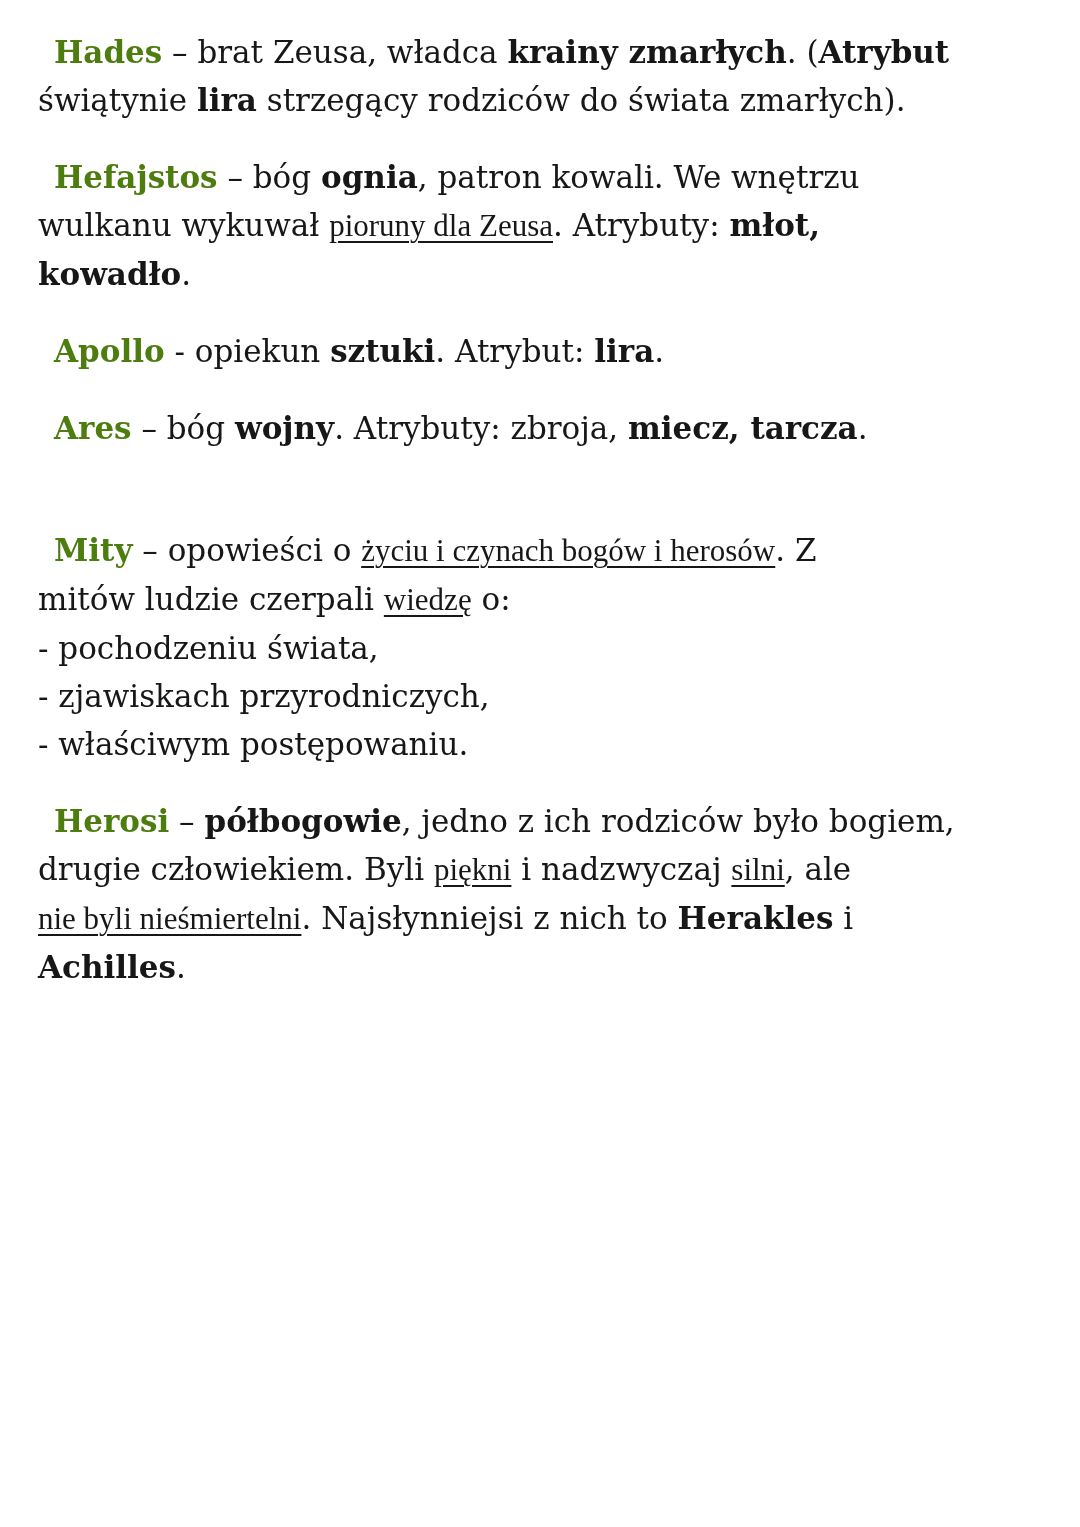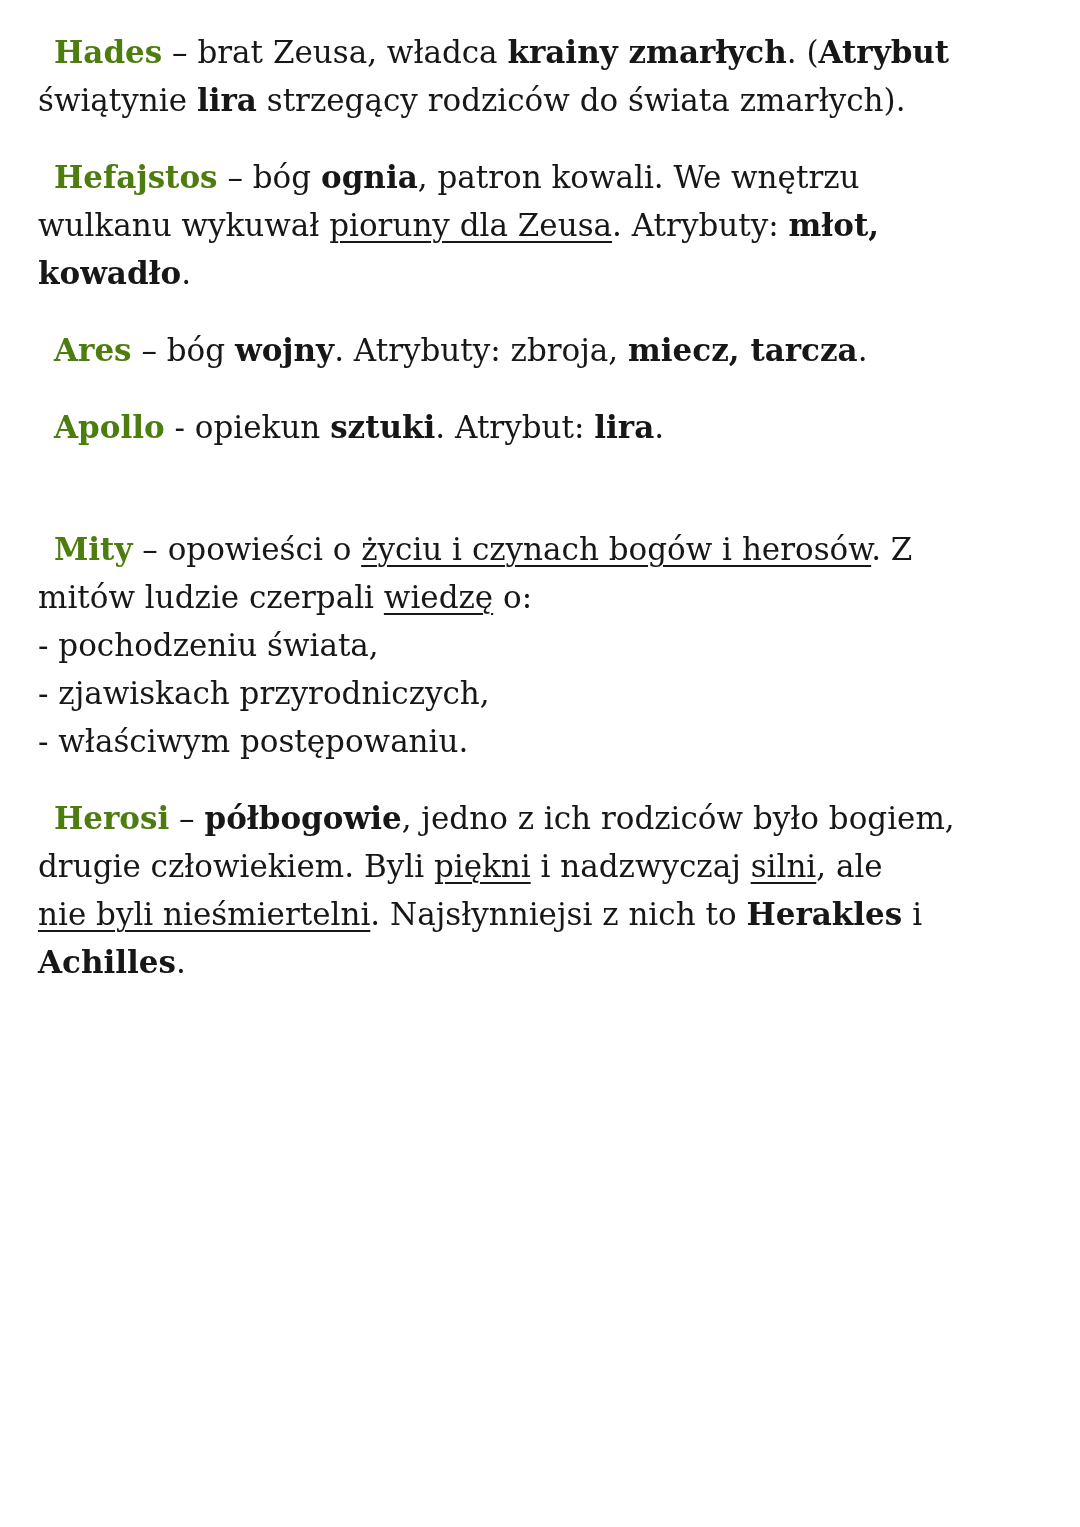--- a/index.html
+++ b/index.html
@@ -33,28 +33,29 @@
     color: #4d7c0f;
     margin-left: 16px;
   }
   .run-bold {
     font-weight: bold;
   }
   .run-underline {
     text-decoration: underline;
     text-decoration-thickness: 2px;
     text-underline-offset: 5px;
+    font-family: Liberation Serif, serif;
   }
 </style>
 </head>
 <body>
 
 <div class="page">
   <div>
       <p class="para"><span class="run-title">Hades</span><span class="run"> – brat Zeusa, władca </span><span class="run-bold">krainy zmarłych</span><span class="run">. (</span><span class="run-bold">Atrybut</span><br><span class="run">świątynie </span><span class="run-bold">lira</span><span class="run"> strzegący rodziców do świata zmarłych).</span></p>
       <p class="para"><span class="run-title">Hefajstos</span><span class="run"> – bóg </span><span class="run-bold">ognia</span><span class="run">, patron kowali. We wnętrzu</span><br><span class="run">wulkanu wykuwał </span><span class="run-underline">pioruny dla Zeusa</span><span class="run">. Atrybuty: </span><span class="run-bold">młot,</span><br><span class="run-bold">kowadło</span><span class="run">.</span></p>
+      <p class="para"><span class="run-title">Apollo</span><span class="run"> - opiekun </span><span class="run-bold">sztuki</span><span class="run">. Atrybut: </span><span class="run-bold">lira</span><span class="run">.</span></p>
       <p class="para"><span class="run-title">Ares</span><span class="run"> – bóg </span><span class="run-bold">wojny</span><span class="run">. Atrybuty: zbroja, </span><span class="run-bold">miecz, tarcza</span><span class="run">.</span></p>
-      <p class="para"><span class="run-title">Apollo</span><span class="run"> - opiekun </span><span class="run-bold">sztuki</span><span class="run">. Atrybut: </span><span class="run-bold">lira</span><span class="run">.</span></p>
       <p class="para spacer"></p>
       <p class="para"><span class="run-title">Mity</span><span class="run"> – opowieści o </span><span class="run-underline">życiu i czynach bogów i herosów</span><span class="run">. Z</span><br><span class="run">mitów ludzie czerpali </span><span class="run-underline">wiedzę</span><span class="run"> o:</span><br><span class="run">- pochodzeniu świata,</span><br><span class="run">- zjawiskach przyrodniczych,</span><br><span class="run">- właściwym postępowaniu.</span></p>
       <p class="para"><span class="run-title">Herosi</span><span class="run"> – </span><span class="run-bold">półbogowie</span><span class="run">, jedno z ich rodziców było bogiem,</span><br><span class="run">drugie człowiekiem. Byli </span><span class="run-underline">piękni</span><span class="run"> i nadzwyczaj </span><span class="run-underline">silni</span><span class="run">, ale</span><br><span class="run-underline">nie byli nieśmiertelni</span><span class="run">. Najsłynniejsi z nich to </span><span class="run-bold">Herakles</span><span class="run"> i</span><br><span class="run-bold">Achilles</span><span class="run">.</span></p>
     </div>
 </div>
 
 </body></html>

